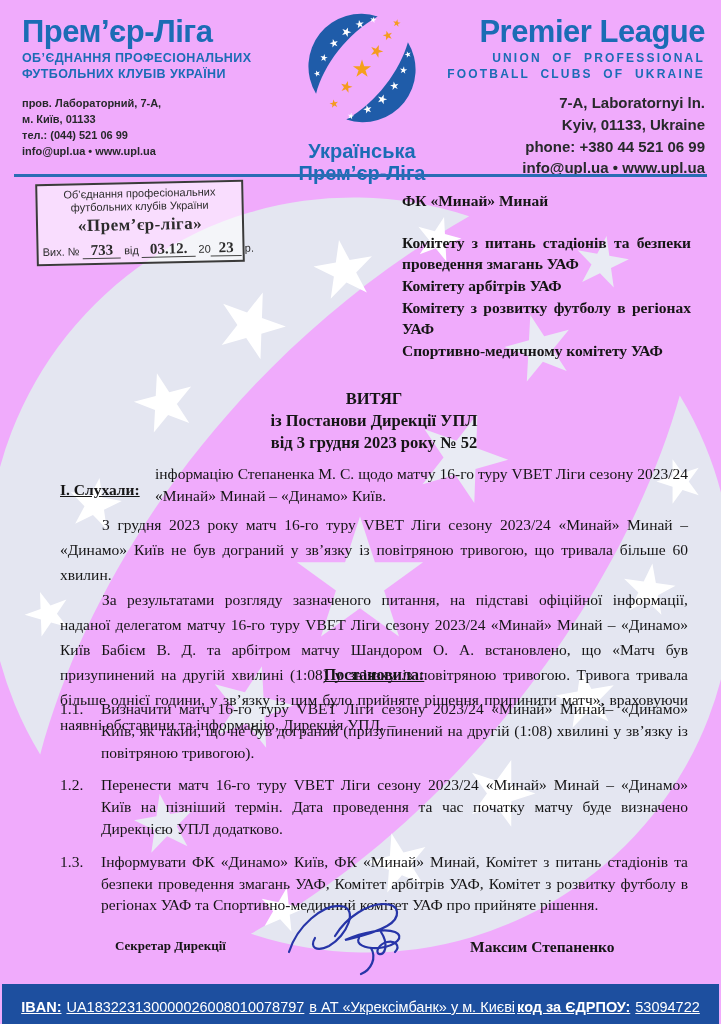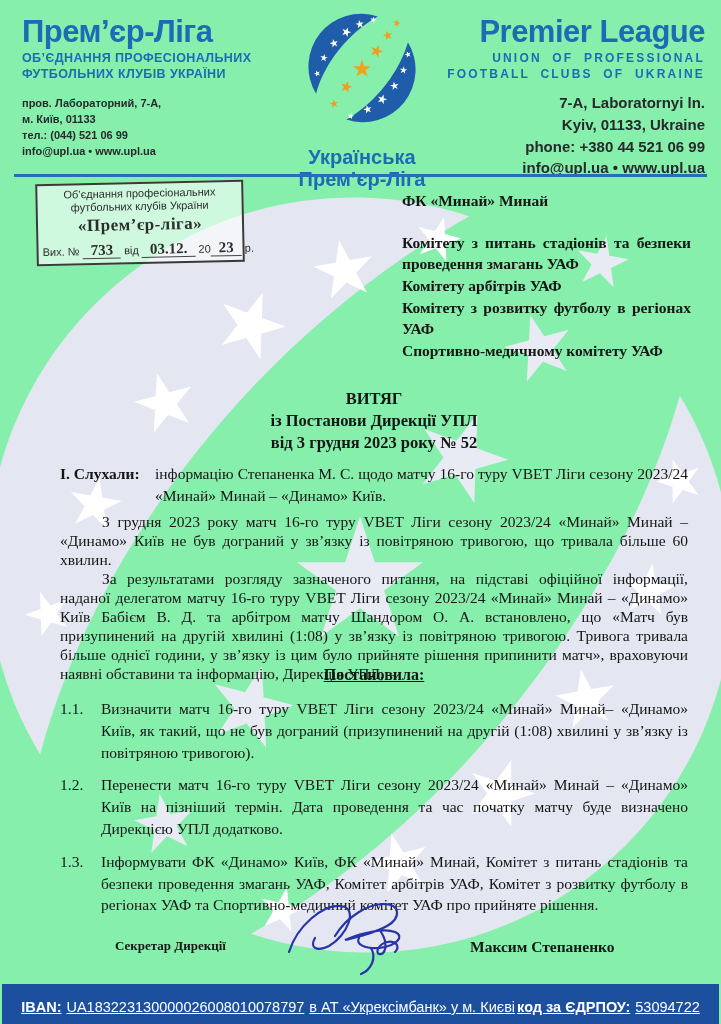--- a/index.html
+++ b/index.html
@@ -1,32 +1,32 @@
 <!DOCTYPE html>
 <html><head>
 <meta charset="utf-8">
 <style>
   html,body { margin:0; padding:0; background:#ffffff; }
   .page {
     position:relative; width:721px; height:1024px; overflow:hidden;
-    background:#86efac; font-family:"Liberation Serif", serif; color:#151515;
+    background:#f0abfc; font-family:"Liberation Serif", serif; color:#151515;
   }
   
   .watermark { position:absolute; left:-30px; top:185px; z-index:0; }
   
   .hdr { position:absolute; z-index:2; font-family:"Liberation Sans", sans-serif; }
   .hdr-left  { left:22px;  top:16px; width:260px; color:#1b6cb5; }
   .hdr-right { right:16px; top:16px; width:330px; color:#1b6cb5; text-align:right; }
   .hdr-title { font-size:31px; font-weight:bold; letter-spacing:-0.5px; line-height:1.0; }
   .hdr-sub   { margin-top:4px; font-size:12.5px; font-weight:bold; line-height:1.25; letter-spacing:0.4px; }
   .hdr-sub-en{ margin-top:4px; font-size:12px; font-weight:bold; line-height:1.3; letter-spacing:2.2px; word-spacing:5px; }
   .hdr-addr  { margin-top:14px; color:#27292b; font-size:11px; font-weight:bold; line-height:1.45; }
   .hdr-addr-en { margin-top:10px; color:#27292b; font-size:15px; font-weight:bold; line-height:1.45; }
   .logo-wrap { position:absolute; left:294px; top:12px; width:136px; text-align:center; z-index:2; }
-  .logo-caption { margin-top:18px; color:#1b6cb5; font-family:"Liberation Sans", sans-serif;
+  .logo-caption { margin-top:12px; color:#1b6cb5; font-family:"Liberation Sans", sans-serif;
                   font-weight:bold; font-size:20px; line-height:1.1; }
   .rule { position:absolute; left:14px; right:14px; top:174px; height:3px; background:#2a6cb5; z-index:2; }
   
   .stamp {
     position:absolute; left:36px; top:182px; width:196px; z-index:3;
     border:2px solid #3a3a3a; padding:3px 4px 4px 4px; transform:rotate(-1.2deg);
     background:rgba(255,255,255,0.6); text-align:center; color:#2c2c2c;
     font-family:"Liberation Sans", sans-serif; font-size:11px; line-height:1.2;
   }
   .stamp-org3 { font-family:"Liberation Serif", serif; font-weight:bold; font-size:17px;
@@ -36,25 +36,25 @@
                 border-bottom:1px solid #444; padding:0 8px; }
   
   .recipients { position:absolute; left:402px; top:190px; width:289px; z-index:2;
                 font-weight:bold; font-size:15.5px; line-height:1.4; text-align:justify; }
   .recipients .gap { height:20px; }
   
   .doc-title { position:absolute; left:60px; width:628px; top:388px; z-index:2;
                text-align:center; font-weight:bold; font-size:16.5px; line-height:22px; }
   
   .heard { position:absolute; left:60px; top:463px; width:628px; z-index:2; font-size:15.5px; line-height:21.8px; }
-  .heard-label { position:absolute; left:0; top:0; font-weight:bold; }
+  .heard-label { position:absolute; left:0; top:16px; font-weight:bold; text-decoration:underline; }
   .heard-text  { margin-left:95px; text-align:justify; }
   
   .body-paras { position:absolute; left:60px; top:512px; width:628px; z-index:2;
-                font-size:15.5px; line-height:19px; text-align:justify; }
+                font-size:15.5px; line-height:25px; text-align:justify; }
   .body-paras p { margin:0; text-indent:42px; }
   .resolved-heading { position:absolute; left:60px; width:628px; top:666px; z-index:2;
                       text-align:center; font-weight:bold; font-size:16px; text-decoration:underline; }
   .resolutions { position:absolute; left:60px; top:698px; width:628px; z-index:2;
                  font-size:15.5px; line-height:21.8px; }
   .res-row { display:flex; margin-bottom:11px; }
   .res-num { width:41px; flex:0 0 41px; }
   .res-text { flex:1; text-align:justify; }
   
   .sig-role { position:absolute; left:115px; top:938px; z-index:2; font-weight:bold; font-size:13px; }

